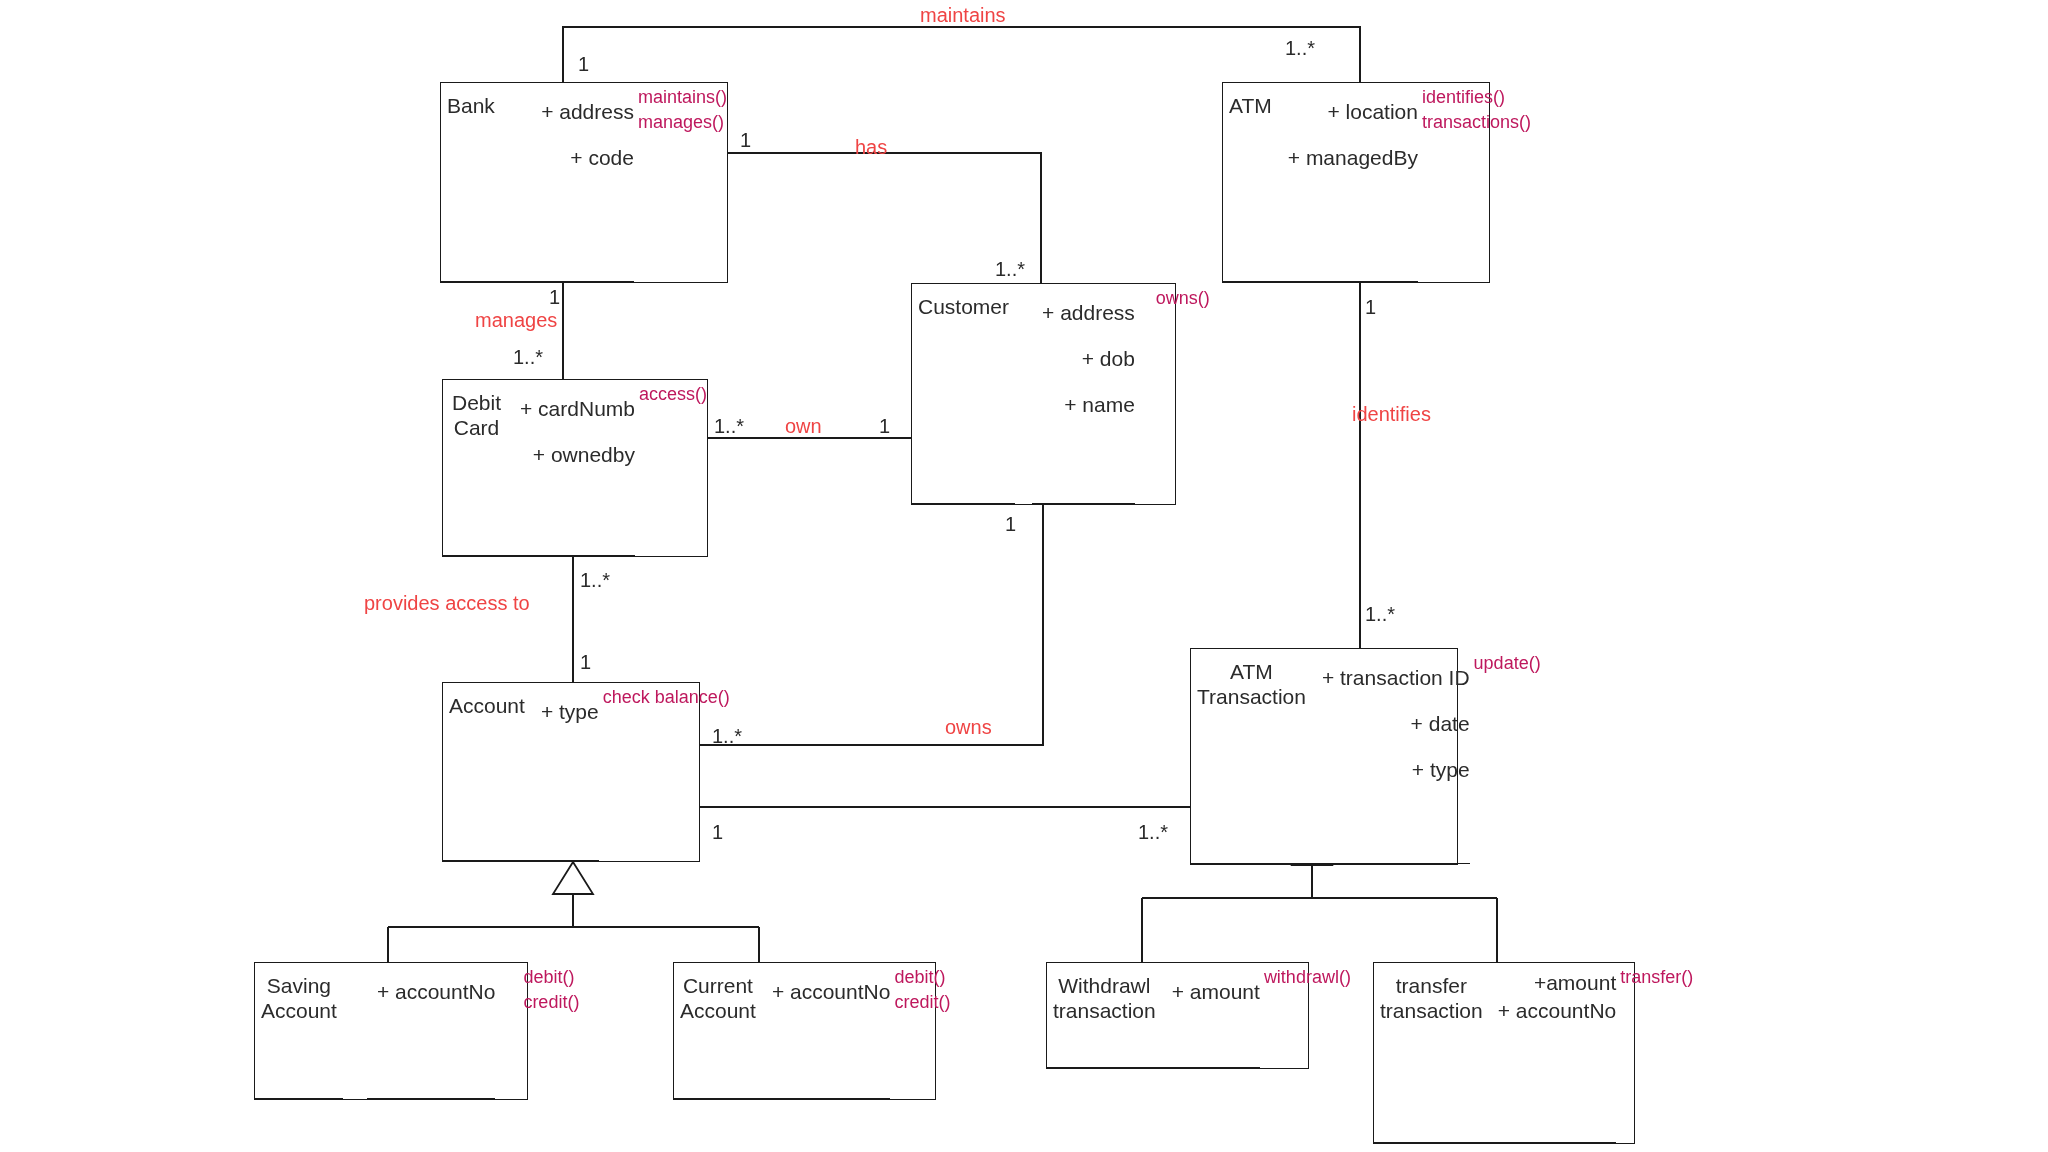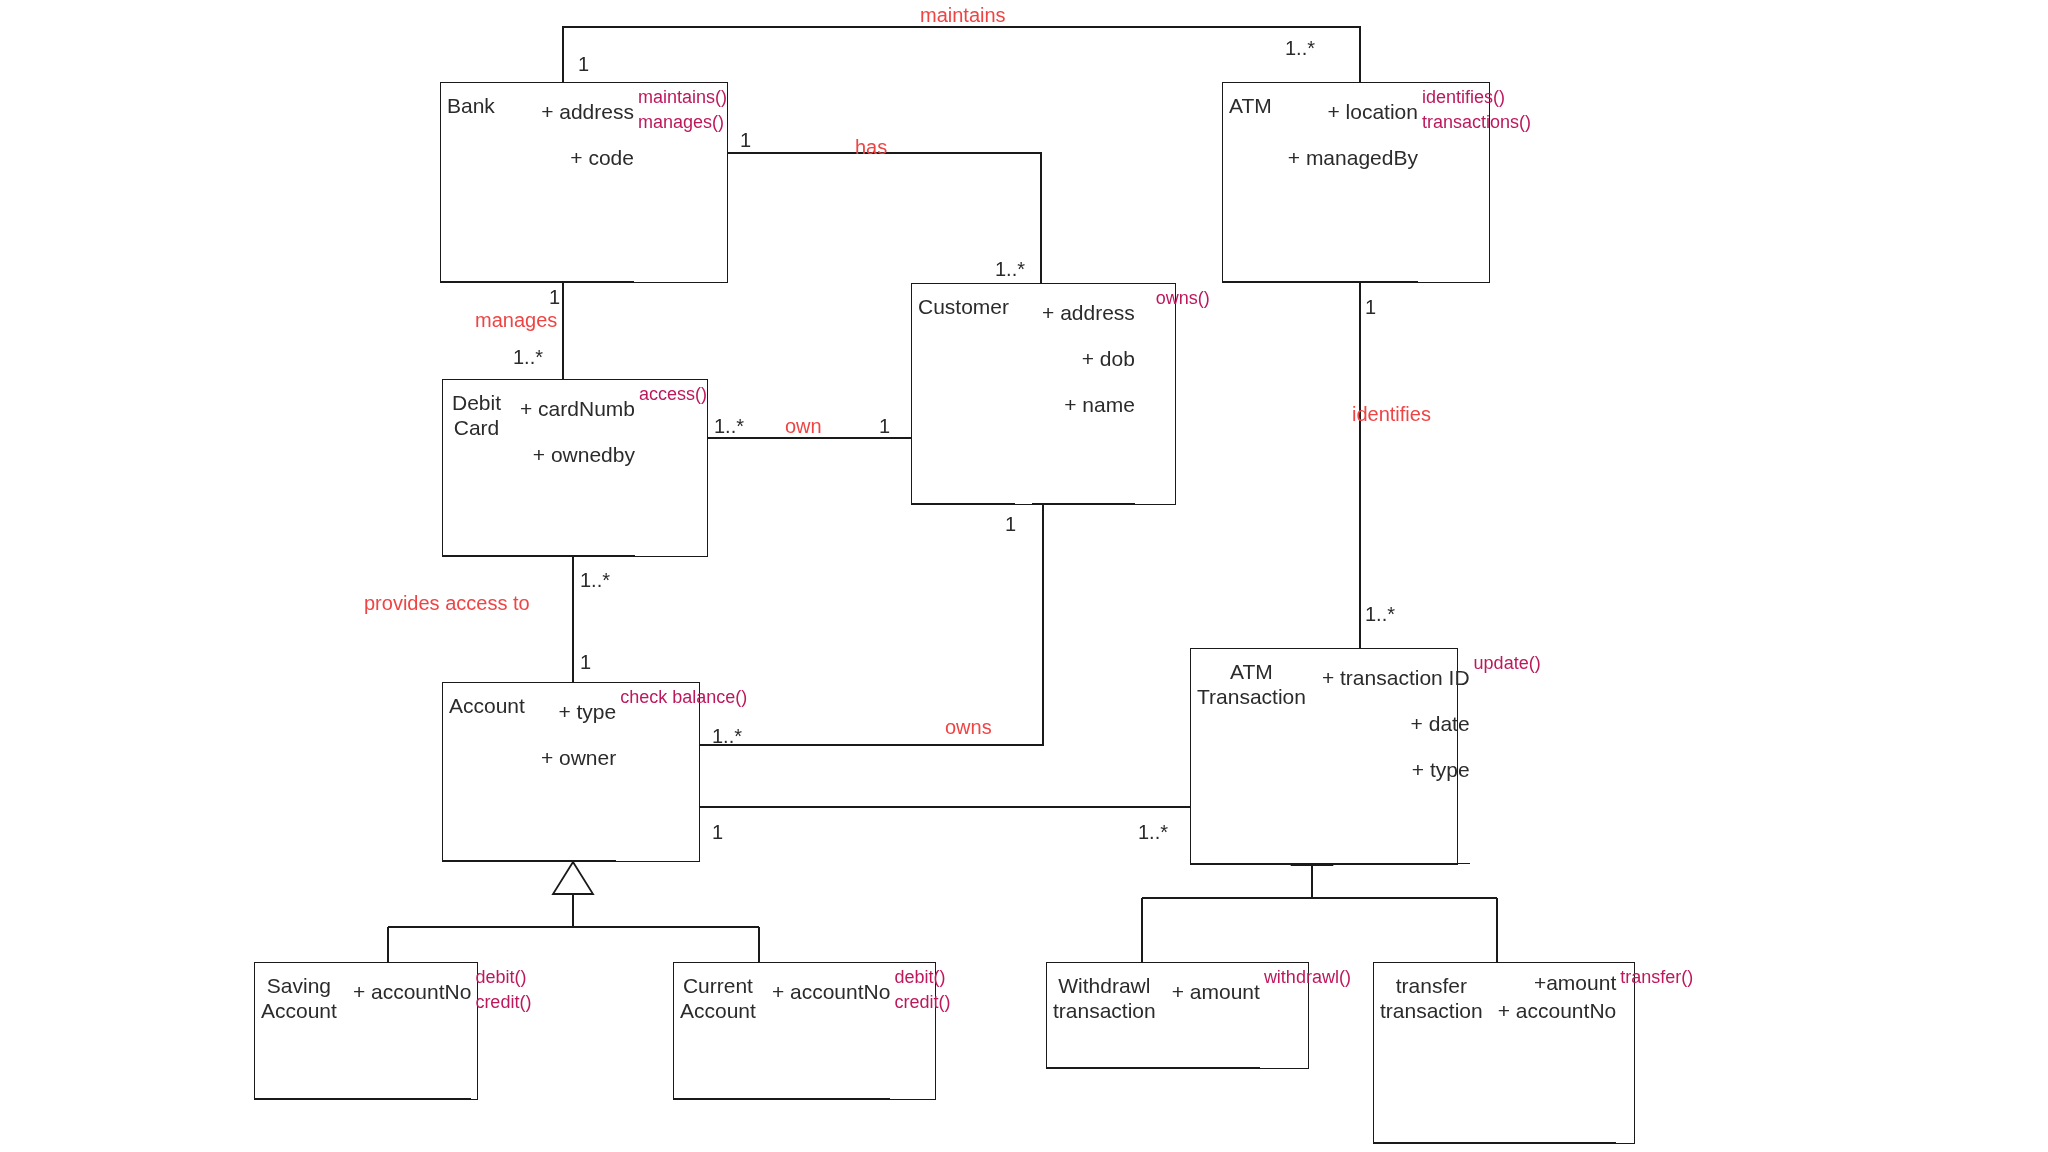--- a/index.html
+++ b/index.html
@@ -167,40 +167,39 @@
     </div>
     <div class="uml-ops">
       <div class="uml-op">access()</div>
     </div>
   </div>
 
   <div class="uml-class" style="left:442px; top:682px; width:258px; height:180px;">
     <div class="uml-name">Account</div>
     <div class="uml-attrs">
       <div class="uml-attr">+ type</div>
-      <div class="uml-attr">+ owner</div>
     </div>
     <div class="uml-ops">
       <div class="uml-op">check balance()</div>
     </div>
   </div>
 
   <div class="uml-class" style="left:1190px; top:648px; width:268px; height:217px;">
     <div class="uml-name">ATM Transaction</div>
     <div class="uml-attrs">
       <div class="uml-attr">+ transaction ID</div>
       <div class="uml-attr">+ date</div>
       <div class="uml-attr">+ type</div>
     </div>
     <div class="uml-ops">
       <div class="uml-op">update()</div>
     </div>
   </div>
 
-  <div class="uml-class" style="left:254px; top:962px; width:224px; height:138px;">
+  <div class="uml-class" style="left:254px; top:962px; width:274px; height:138px;gap:24px;">
     <div class="uml-name">Saving Account</div>
     <div class="uml-attrs">
       <div class="uml-attr">+ accountNo</div>
     </div>
     <div class="uml-ops">
       <div class="uml-op">debit()</div>
       <div class="uml-op">credit()</div>
     </div>
   </div>
 

